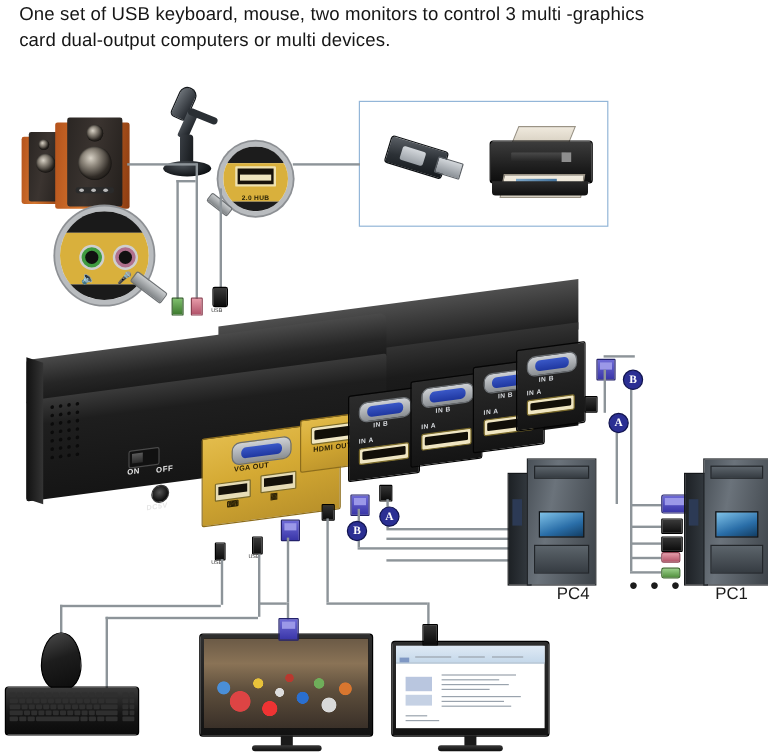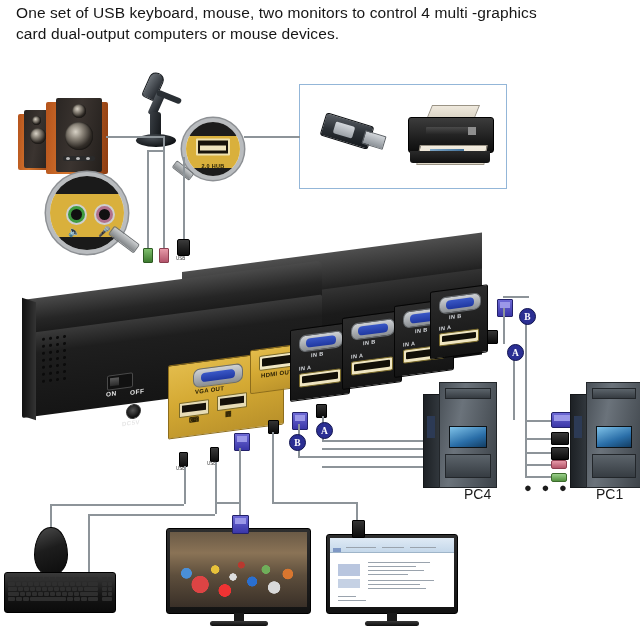--- a/index.html
+++ b/index.html
@@ -174,22 +174,22 @@
           border-bottom:1px solid #9fb5c9;}
   .doc-line{position:absolute;height:1.2px;background:#9aa3ad;}
   .doc-blue{position:absolute;background:#7f98c4;}
 
   .cab-label{position:absolute;font-size:4.5px;color:#333;}
 </style>
 </head>
 <body>
 
 <div id="caption">
-  <div>One set of USB keyboard, mouse, two monitors to control 4 multi -graphics</div>
-  <div>card dual-output computers or mouse devices.</div>
+  <div>One set of USB keyboard, mouse, two monitors to control 3 multi -graphics</div>
+  <div>card dual-output computers or multi devices.</div>
 </div>
 
 <div class="abs" id="speakers">
   <div class="spk spk-wood" style="left:0;top:18px;width:34px;height:56px;"></div>
   <div class="spk spk-body" style="left:6px;top:14px;width:28px;height:58px;"></div>
   <div class="cone" style="left:12px;top:32px;width:16px;height:16px;"></div>
   <div class="cone" style="left:14px;top:20px;width:9px;height:9px;"></div>
   <div class="spk spk-wood" style="left:28px;top:6px;width:62px;height:72px;"></div>
   <div class="spk spk-body" style="left:38px;top:2px;width:46px;height:74px;"></div>
   <div class="cone" style="left:47px;top:26px;width:28px;height:28px;"></div>

